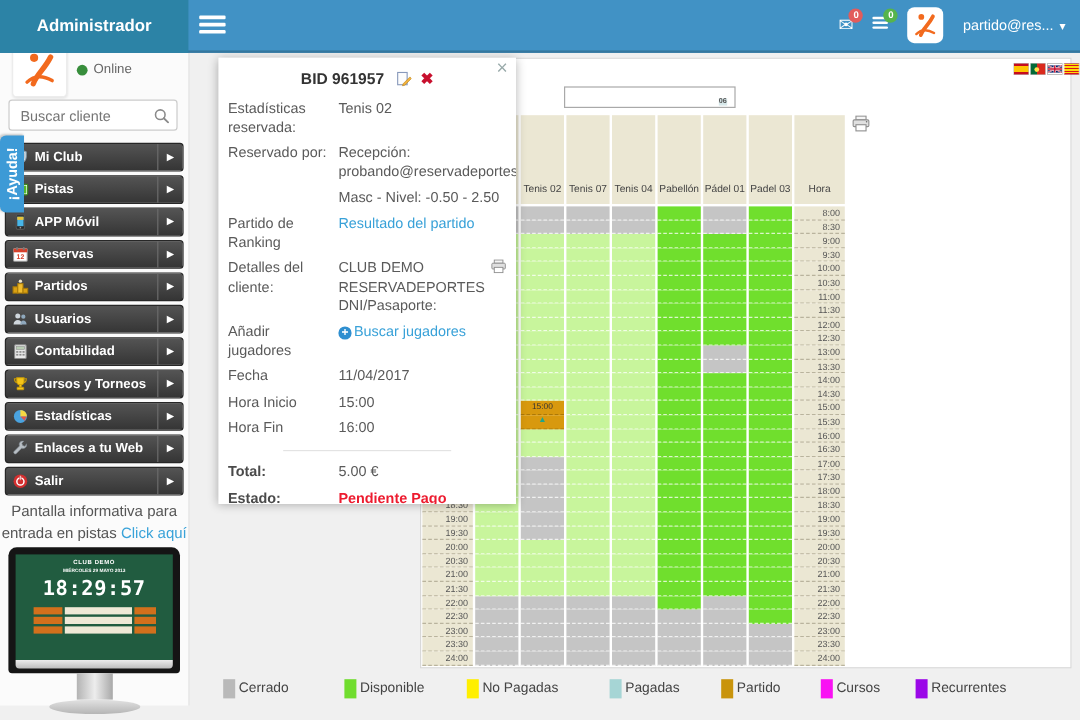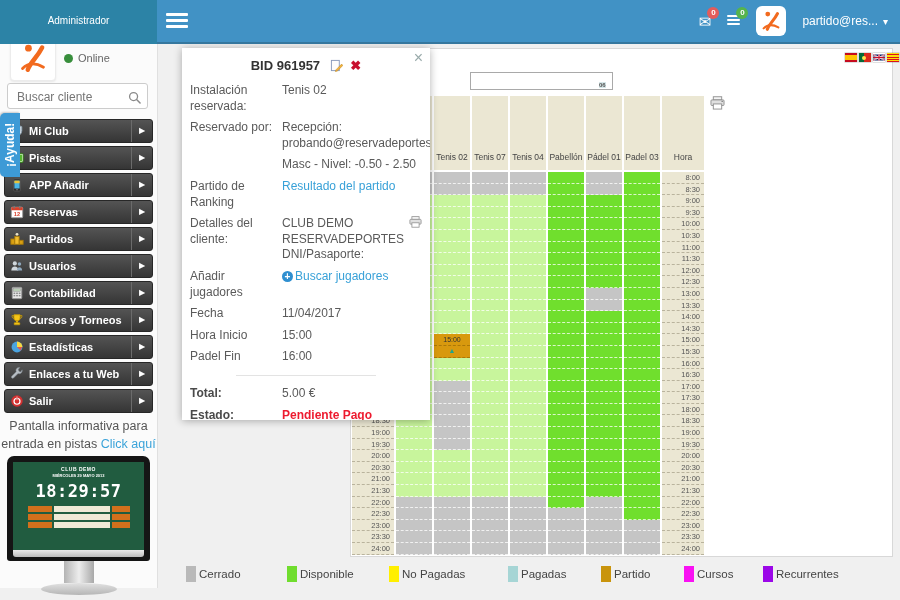--- a/index.html
+++ b/index.html
@@ -2,21 +2,21 @@
 <html><head>
 <meta charset="utf-8">
 <style>
   html,body{margin:0;padding:0;}
   body{width:900px;height:600px;overflow:hidden;font-family:"Liberation Sans",sans-serif;background:#f0f0f0;}
   #page{position:relative;width:900px;height:600px;overflow:hidden;background:#f0f0f0;}
 
   
   .topbar{position:absolute;left:0;top:0;width:900px;height:42px;background:#4192c5;border-bottom:2px solid #35779e;z-index:40;}
   .topbar-left{position:absolute;left:0;top:0;width:157px;height:44px;background:#2c83a6;color:#fff;
-    font-size:10px;font-weight:normal;text-align:center;line-height:42px;}
+    font-size:14px;font-weight:bold;text-align:center;line-height:42px;}
   .hamburger{position:absolute;left:166px;top:13px;width:22px;height:16px;cursor:pointer;}
   .hamburger b{display:block;height:3px;background:#fff;border-radius:1px;margin-bottom:3px;}
   .tb-right{position:absolute;right:12px;top:0;height:42px;display:flex;align-items:center;gap:16px;}
   .tb-ico{position:relative;color:#fff;font-size:15px;line-height:15px;}
   .bars{display:inline-block;width:13px;}
   .bars b{display:block;height:2px;background:#fff;margin-bottom:2px;border-radius:1px;}
   .badge{position:absolute;top:-7px;right:-8px;width:12px;height:12px;border-radius:50%;
     font-size:8px;font-style:normal;font-weight:bold;color:#fff;text-align:center;line-height:12px;}
   .badge.red{background:#e25c5c;} .badge.green{background:#56b44c;}
   .tb-logo{width:30px;height:30px;background:#fff;border-radius:6px;display:flex;align-items:center;justify-content:center;}
@@ -185,21 +185,21 @@
           <span class="mi-label">Pistas</span>
           <span class="mi-arrow">▶</span>
         </div>
         <div class="menu-item">
           <span class="mi-icon"><svg viewBox="0 0 16 16" width="14" height="14">
               <rect x="4" y="1" width="8" height="14" rx="1.5" fill="#2b2b2b" stroke="#555"></rect>
               <rect x="5" y="3" width="6" height="9" fill="#49b6e8"></rect>
               <rect x="5" y="3" width="6" height="3" fill="#e8c33a"></rect>
               <circle cx="8" cy="13.3" r=".8" fill="#999"></circle>
             </svg></span>
-          <span class="mi-label">APP Añadir</span>
+          <span class="mi-label">APP Móvil</span>
           <span class="mi-arrow">▶</span>
         </div>
         <div class="menu-item">
           <span class="mi-icon"><svg viewBox="0 0 16 16" width="14" height="14">
               <rect x="1.5" y="2.5" width="13" height="12" rx="1" fill="#fff" stroke="#999"></rect>
               <rect x="1.5" y="2.5" width="13" height="3.5" fill="#d8402a"></rect>
               <rect x="4" y="1" width="1.6" height="3" fill="#777"></rect>
               <rect x="10.4" y="1" width="1.6" height="3" fill="#777"></rect>
               <text x="8" y="12.5" font-size="6.5" font-weight="bold" fill="#d8402a" text-anchor="middle" font-family="Liberation Sans,sans-serif">12</text>
             </svg></span>
@@ -714,21 +714,21 @@
     <span class="modal-close">×</span>
     <div class="bid-row">
       <span>BID 961957</span>
       <span class="edit"><svg width="13" height="13" viewBox="0 0 14 14">
             <rect x="1.5" y="1.5" width="8.5" height="11" fill="#fdfdfd" stroke="#8899bb"></rect>
             <path d="M6.5 11.5l6-6 1.4 1.4-6 6-2.1.7z" fill="#f1b23e" stroke="#b77f14" stroke-width=".5"></path>
           </svg></span>
       <span class="del">✖</span>
     </div>
     <div class="m-row">
-        <div class="m-label">Instalación reservada:</div>
+        <div class="m-label">Estadísticas reservada:</div>
         <div class="m-val">Tenis 02</div>
       </div>
     <div class="m-row">
       <div class="m-label">Reservado por:</div>
       <div class="m-val">
         <div>Recepción:</div>
         <div>probando@reservadeportes.com</div>
         <div class="m-extra">Masc - Nivel: -0.50 - 2.50</div>
       </div>
     </div>
@@ -756,21 +756,21 @@
       </div>
     <div class="m-row">
         <div class="m-label">Fecha</div>
         <div class="m-val">11/04/2017</div>
       </div>
     <div class="m-row">
         <div class="m-label">Hora Inicio</div>
         <div class="m-val">15:00</div>
       </div>
     <div class="m-row">
-        <div class="m-label">Padel Fin</div>
+        <div class="m-label">Hora Fin</div>
         <div class="m-val">16:00</div>
       </div>
     <div class="m-div"></div>
     <div class="m-row m-bold">
         <div class="m-label">Total:</div>
         <div class="m-val">5.00 €</div>
       </div>
     <div class="m-row m-bold">
         <div class="m-label">Estado:</div>
         <div class="m-val red-status">Pendiente Pago</div>

